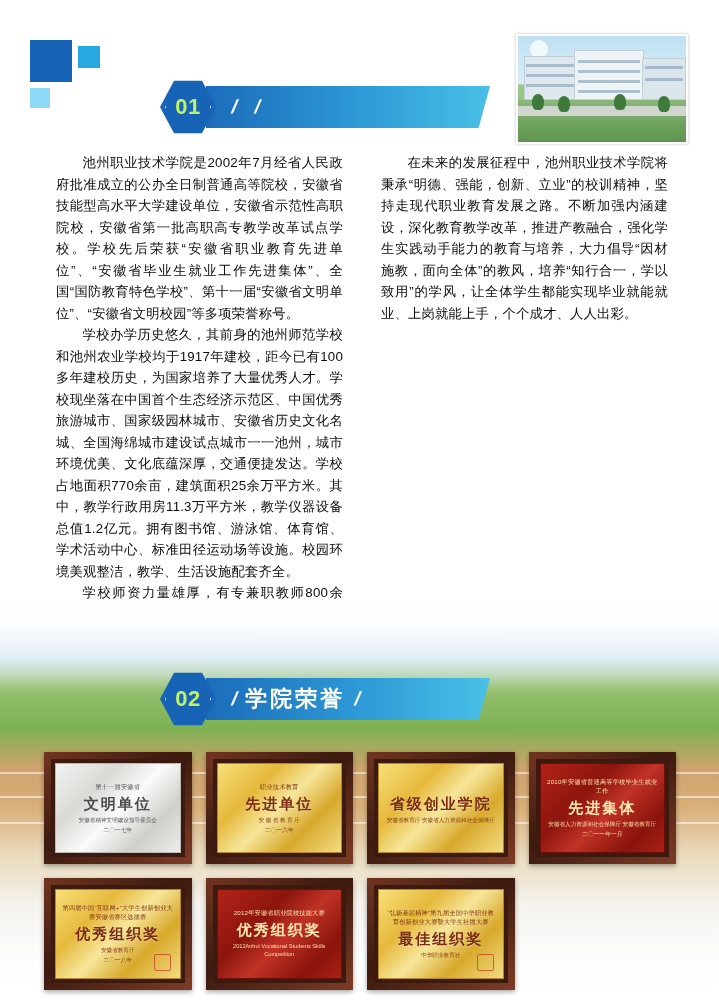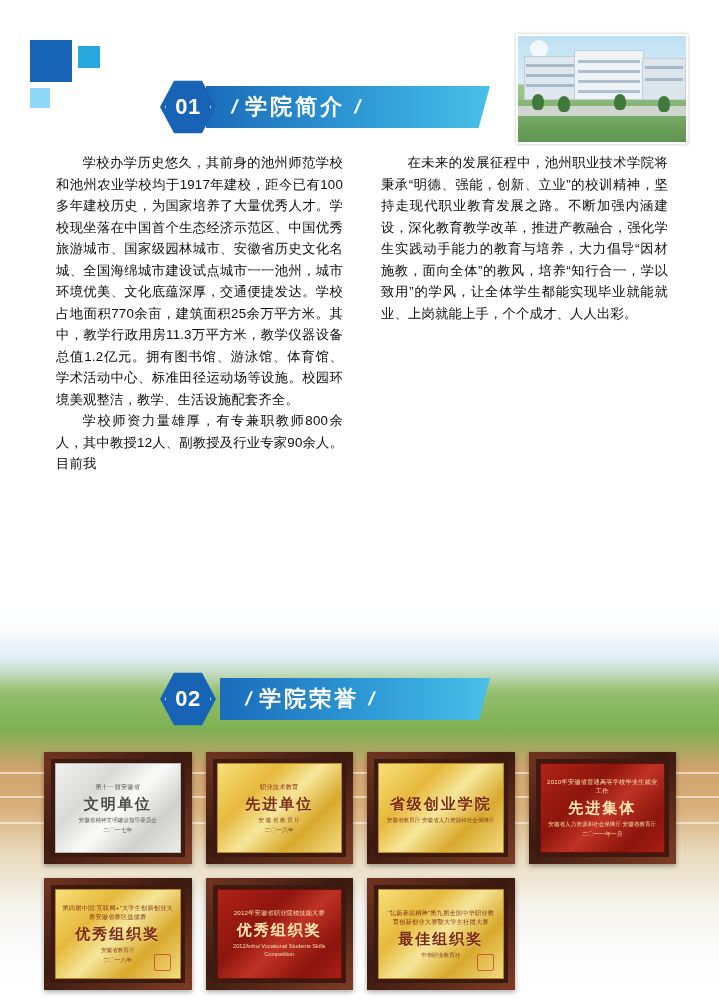--- a/index.html
+++ b/index.html
@@ -27,42 +27,42 @@
   .sq2-c { left: 30px;  top: 698px; width: 20px; height: 20px; background: #8ed8f8; }
 
   
   .section-head {
     position: absolute;
     height: 54px;
     display: flex;
     align-items: center;
   }
   .head-1 { left: 160px; top: 80px;  width: 330px; }
-  .head-2 { left: 160px; top: 672px; width: 330px; gap: 14px; }
+  .head-2 { left: 160px; top: 672px; width: 330px; }
 
   .hex {
     position: relative;
     width: 56px; height: 56px;
     flex: 0 0 56px;
     z-index: 3;
   }
   .hex-shape {
     position: absolute; inset: 0;
     background: #1763b6;
     clip-path: polygon(25% 3%, 75% 3%, 100% 50%, 75% 97%, 25% 97%, 0% 50%);
     display: flex; align-items: center; justify-content: center;
   }
   .hex-inner {
     position: absolute; left: 5px; top: 5px; right: 5px; bottom: 5px;
     border: 1.5px solid #ffffff;
     clip-path: polygon(25% 3%, 75% 3%, 100% 50%, 75% 97%, 25% 97%, 0% 50%);
   }
   .hex-num {
     position: relative;
-    color: #ffffff;
+    color: #bef264;
     font-size: 22px;
     font-weight: bold;
     letter-spacing: 0.5px;
     z-index: 2;
   }
   .head-bar {
     position: relative;
     margin-left: -10px;
     height: 42px;
     flex: 1 1 auto;
@@ -303,27 +303,27 @@
 
   <div class="section-head head-1">
     <div class="hex">
       <div class="hex-shape">
         <div class="hex-inner"></div>
         <span class="hex-num">01</span>
       </div>
     </div>
     <div class="head-bar">
       <span class="head-slash">/</span>
-      <span class="head-title">学院简介</span>
       <span class="head-slash2">/</span>
     </div>
   </div>
 
   <div class="body-wrap">
     <div class="col col-left">
+      <p>池州职业技术学院是2002年7月经省人民政府批准成立的公办全日制普通高等院校，安徽省技能型高水平大学建设单位，安徽省示范性高职院校，安徽省第一批高职高专教学改革试点学校。学校先后荣获“安徽省职业教育先进单位”、“安徽省毕业生就业工作先进集体”、全国“国防教育特色学校”、第十一届“安徽省文明单位”、“安徽省文明校园”等多项荣誉称号。</p>
       <p>学校办学历史悠久，其前身的池州师范学校和池州农业学校均于1917年建校，距今已有100多年建校历史，为国家培养了大量优秀人才。学校现坐落在中国首个生态经济示范区、中国优秀旅游城市、国家级园林城市、安徽省历史文化名城、全国海绵城市建设试点城市一一池州，城市环境优美、文化底蕴深厚，交通便捷发达。学校占地面积770余亩，建筑面积25余万平方米。其中，教学行政用房11.3万平方米，教学仪器设备总值1.2亿元。拥有图书馆、游泳馆、体育馆、学术活动中心、标准田径运动场等设施。校园环境美观整洁，教学、生活设施配套齐全。</p>
       <p>学校师资力量雄厚，有专兼职教师800余人，其中教授12人、副教授及行业专家90余人。目前我</p>
     </div>
     <div class="col col-right">
       <p>在未来的发展征程中，池州职业技术学院将秉承“明德、强能，创新、立业”的校训精神，坚持走现代职业教育发展之路。不断加强内涵建设，深化教育教学改革，推进产教融合，强化学生实践动手能力的教育与培养，大力倡导“因材施教，面向全体”的教风，培养“知行合一，学以致用”的学风，让全体学生都能实现毕业就能就业、上岗就能上手，个个成才、人人出彩。</p>
     </div>
   </div>
 
   <div class="band">
     <div class="band-bg"></div>

